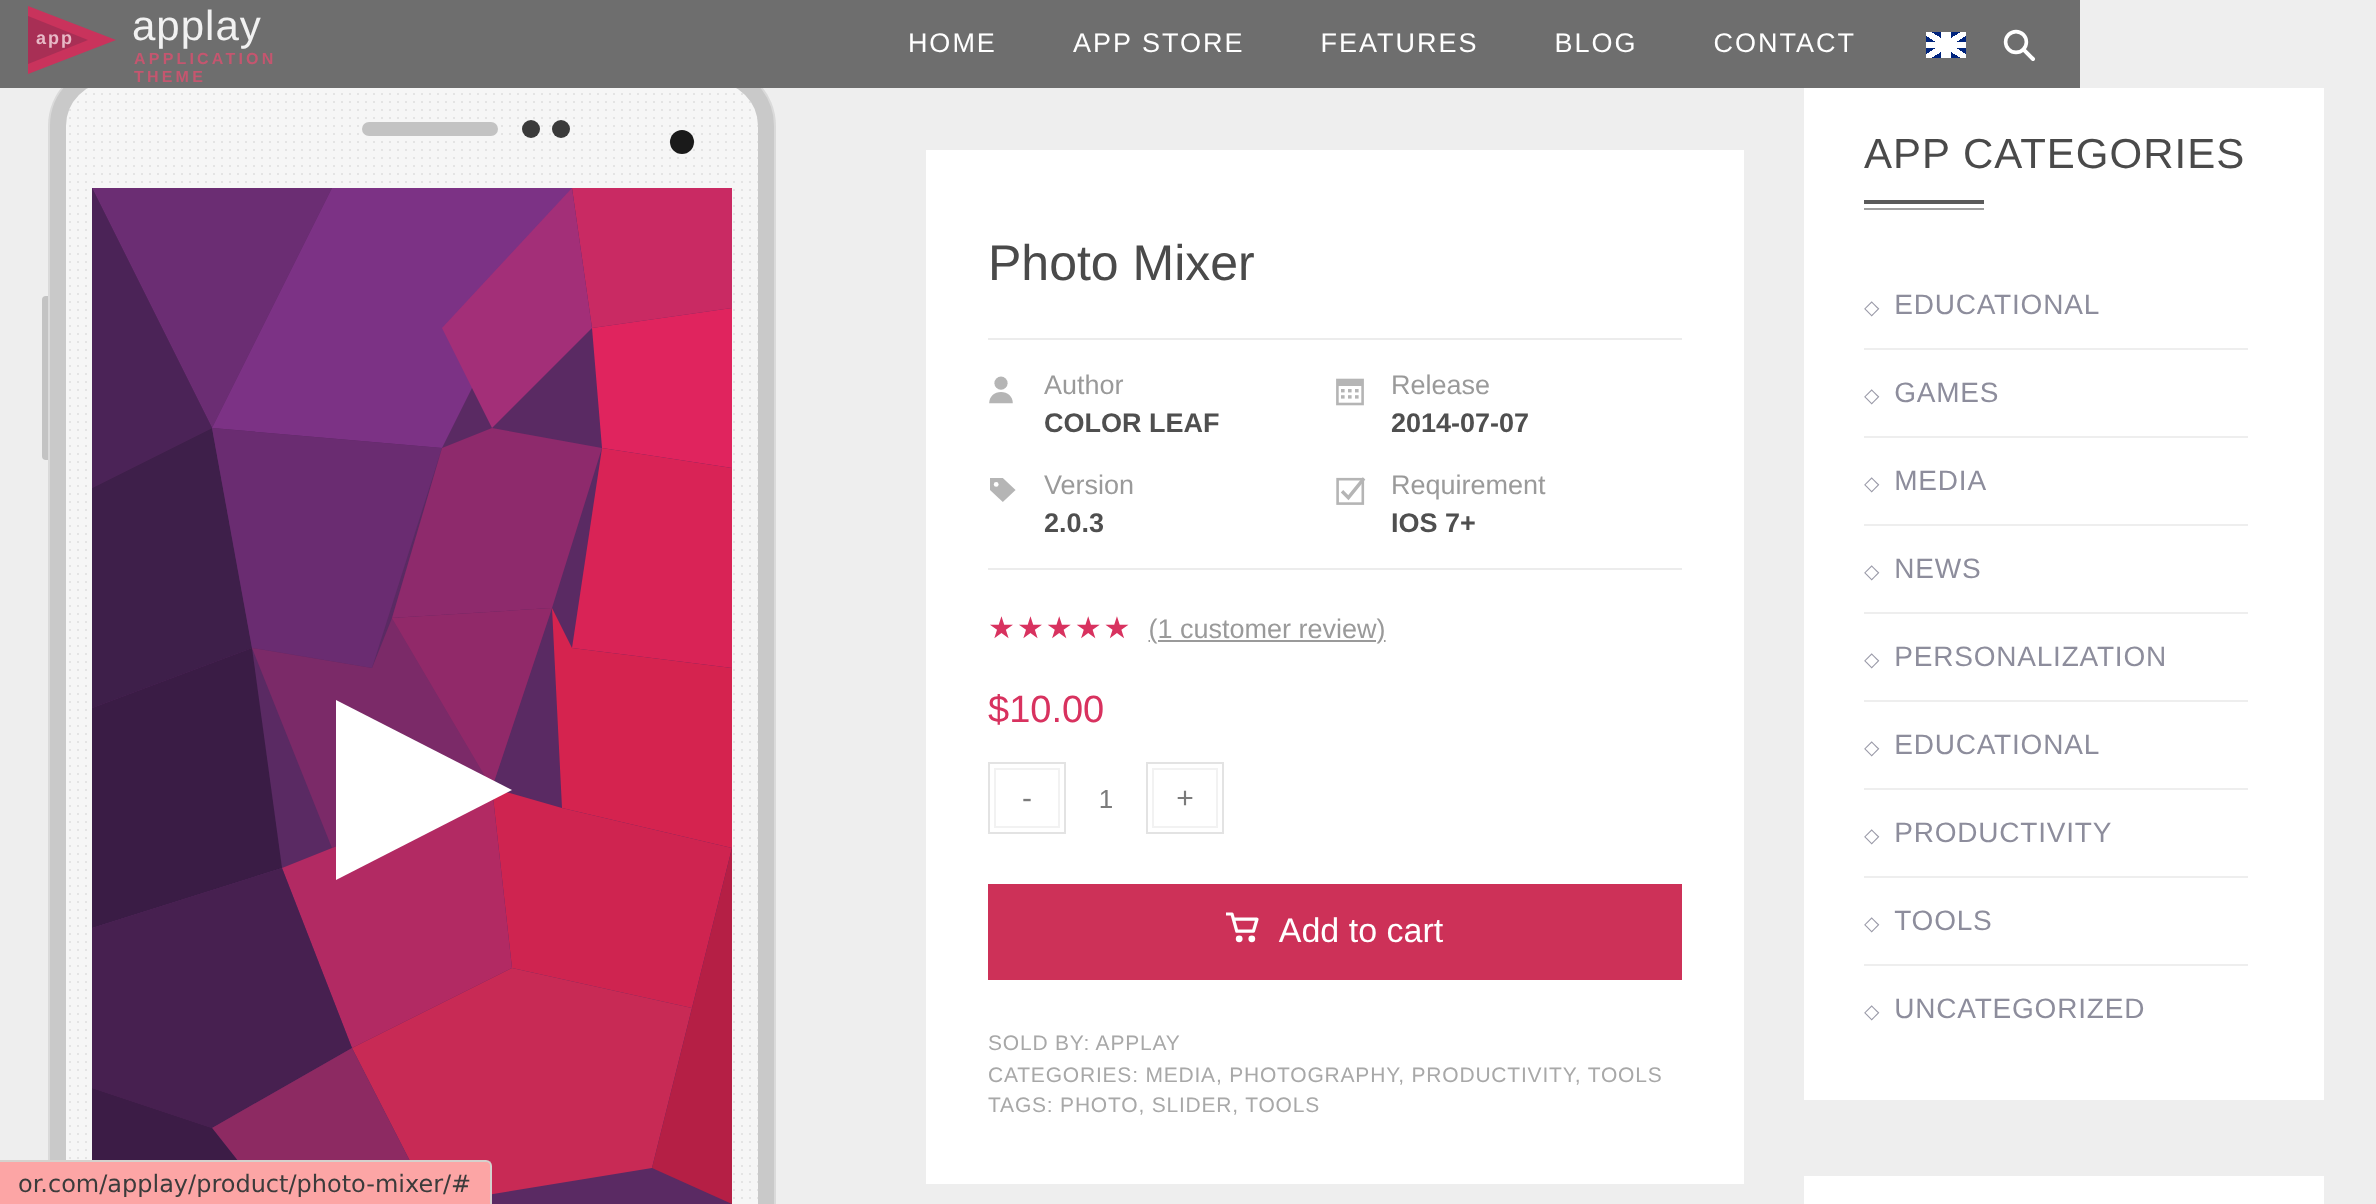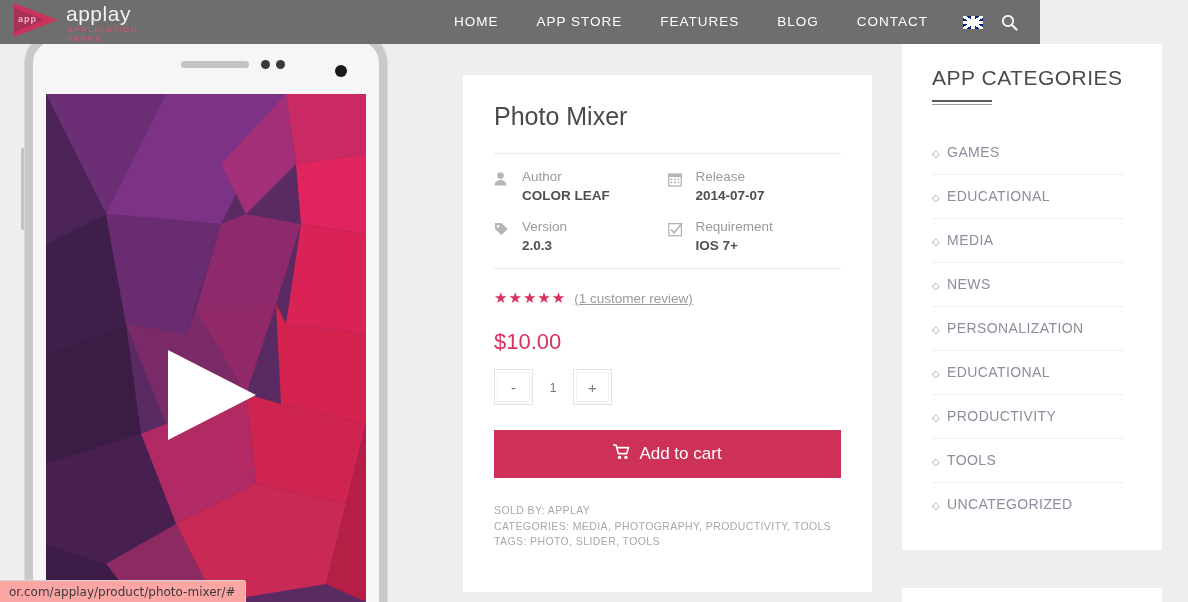--- a/index.html
+++ b/index.html
@@ -112,36 +112,36 @@
     border-bottom: 45px solid transparent;
     border-left: 88px solid #ffffff;
     z-index: 14;
   }
 
   
   #card {
     position: absolute; left: 463px; top: 75px; width: 409px; height: 517px;
     background: #ffffff; z-index: 20;
   }
-  #card .inner { padding: 26px 31px 0 31px; }
+  #card .inner { padding: 42px 31px 0 31px; }
   #prodtitle {
     font-size: 25px; color: #4a4a4a; font-weight: 400;
     letter-spacing: 0; margin: 0 0 22px 0; line-height: 30px;
   }
   .hr { height: 1px; background: #ececec; width: 347px; }
   #meta { display: flex; margin-top: 14px; }
   #meta .col { width: 50%; }
   .meta-row { display: flex; align-items: flex-start; margin-bottom: 12px; }
   .meta-ico { width: 28px; padding-top: 4px; color: #b5b5b5; flex: none; }
   .meta-txt .lbl { font-size: 13.5px; color: #9a9a9a; line-height: 18px; }
   .meta-txt .val { font-size: 13.5px; color: #4f4f4f; line-height: 20px; font-weight: 600; }
   #rating { display: flex; align-items: center; margin-top: 20px; }
   #stars { color: #d8325f; font-size: 15px; letter-spacing: 1px; }
   #revtext { font-size: 13.5px; color: #9a9a9a; margin-left: 8px; }
-  #price { font-size: 22px; color: #d8325f; margin-top: 22px; font-weight: 400; }
+  #price { font-size: 19px; color: #d8325f; margin-top: 22px; font-weight: 400; }
   #qty { display: flex; align-items: center; margin-top: 14px; }
   .qbtn {
     width: 39px; height: 36px; border: 1px solid #e3e3e3;
     display: flex; align-items: center; justify-content: center;
     font-size: 15px; color: #7b7b7b; background: #fff;
     box-shadow: inset 0 0 0 2px #ffffff, inset 0 0 0 3px #f2f2f2;
     cursor: pointer;
   }
   #qval {
     width: 40px; text-align: center; font-size: 13px; color: #7b7b7b;
@@ -368,24 +368,24 @@
     </div>
   </div>
 
   <aside id="sidebar">
     <div class="pad">
       <h2 id="widgettitle">APP CATEGORIES</h2>
       <div id="titlebar1"></div>
       <div id="titlebar2"></div>
       <ul id="catlist">
         <li>
+            <a href="#"><span class="dia">◇</span><span>EDUCATIONAL</span></a>
+          </li>
+        <li>
             <a href="#"><span class="dia">◇</span><span>GAMES</span></a>
-          </li>
-        <li>
-            <a href="#"><span class="dia">◇</span><span>EDUCATIONAL</span></a>
           </li>
         <li>
             <a href="#"><span class="dia">◇</span><span>MEDIA</span></a>
           </li>
         <li>
             <a href="#"><span class="dia">◇</span><span>NEWS</span></a>
           </li>
         <li>
             <a href="#"><span class="dia">◇</span><span>PERSONALIZATION</span></a>
           </li>

